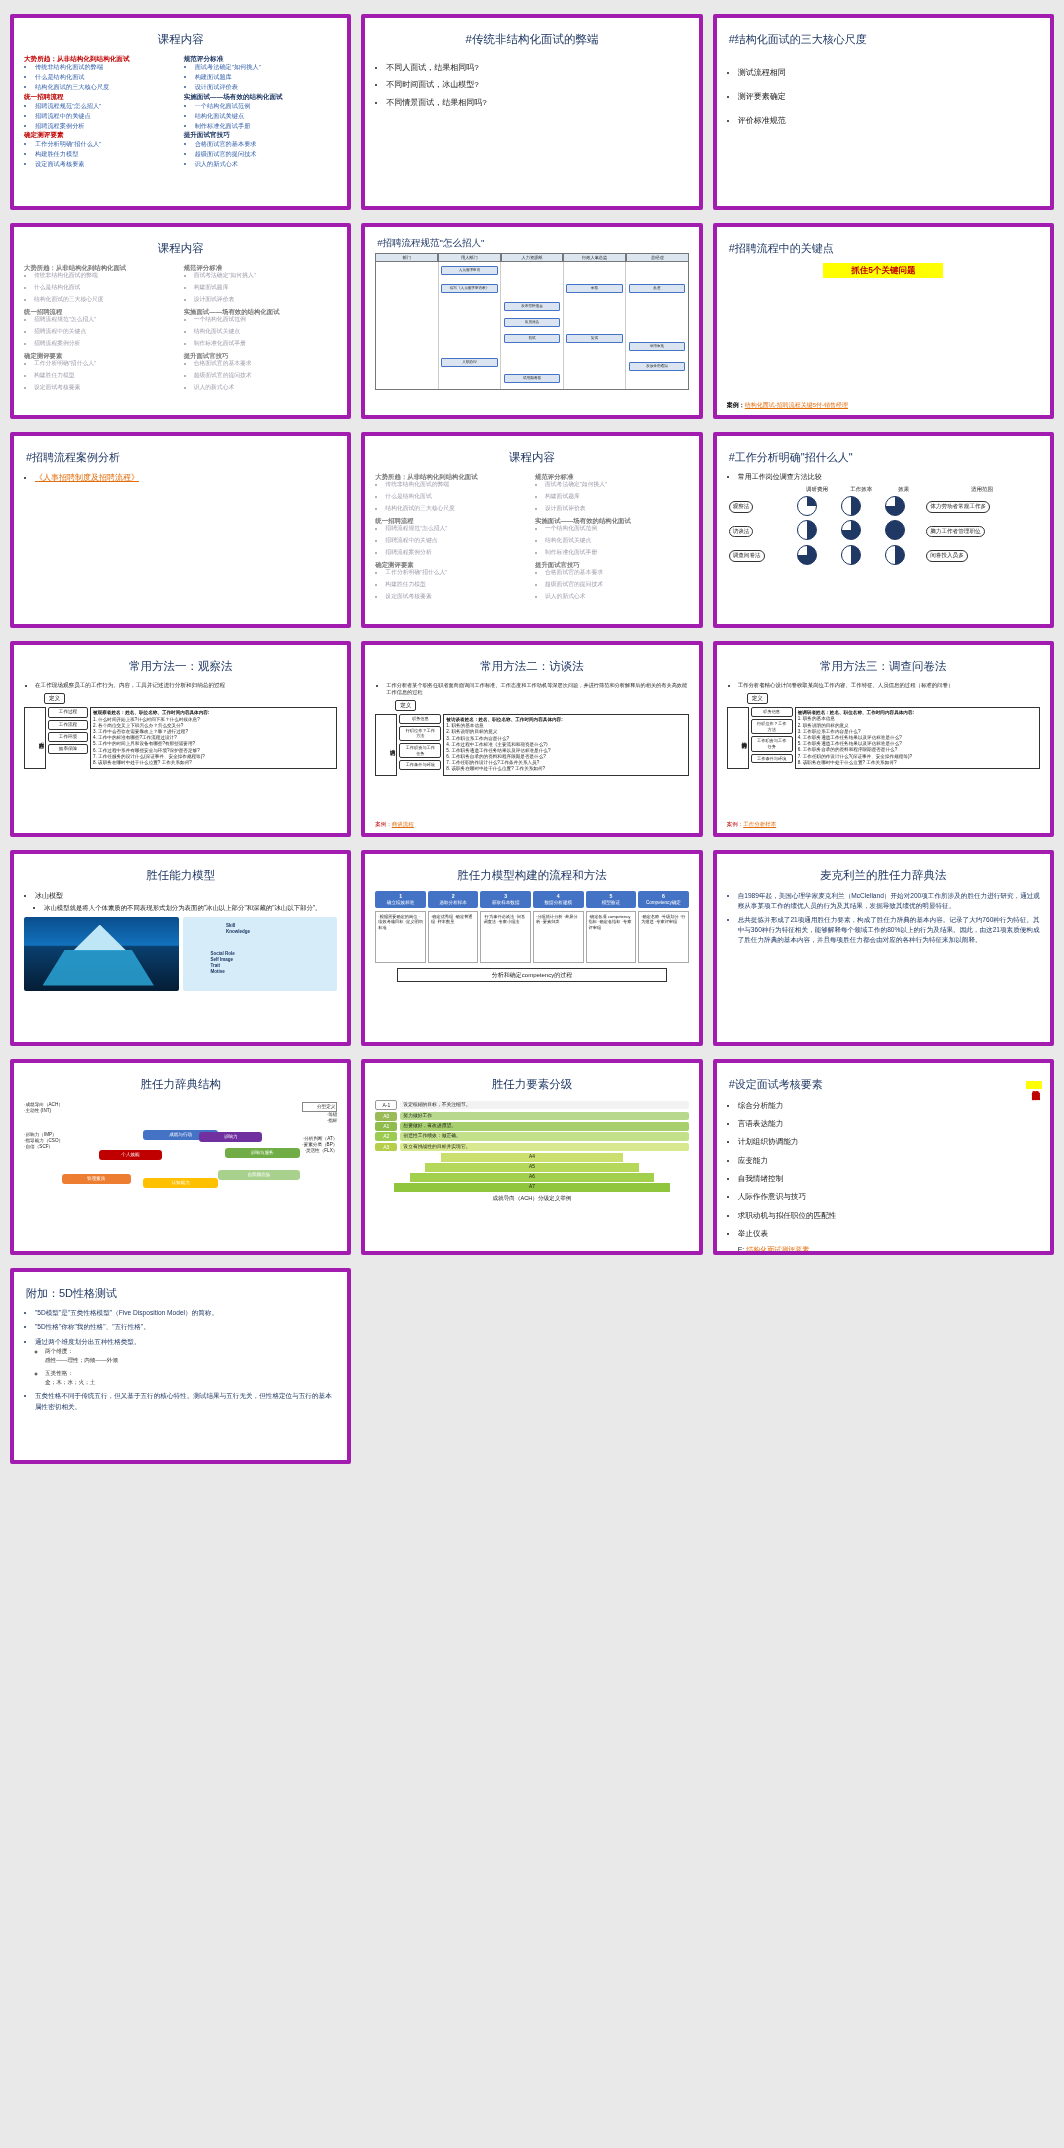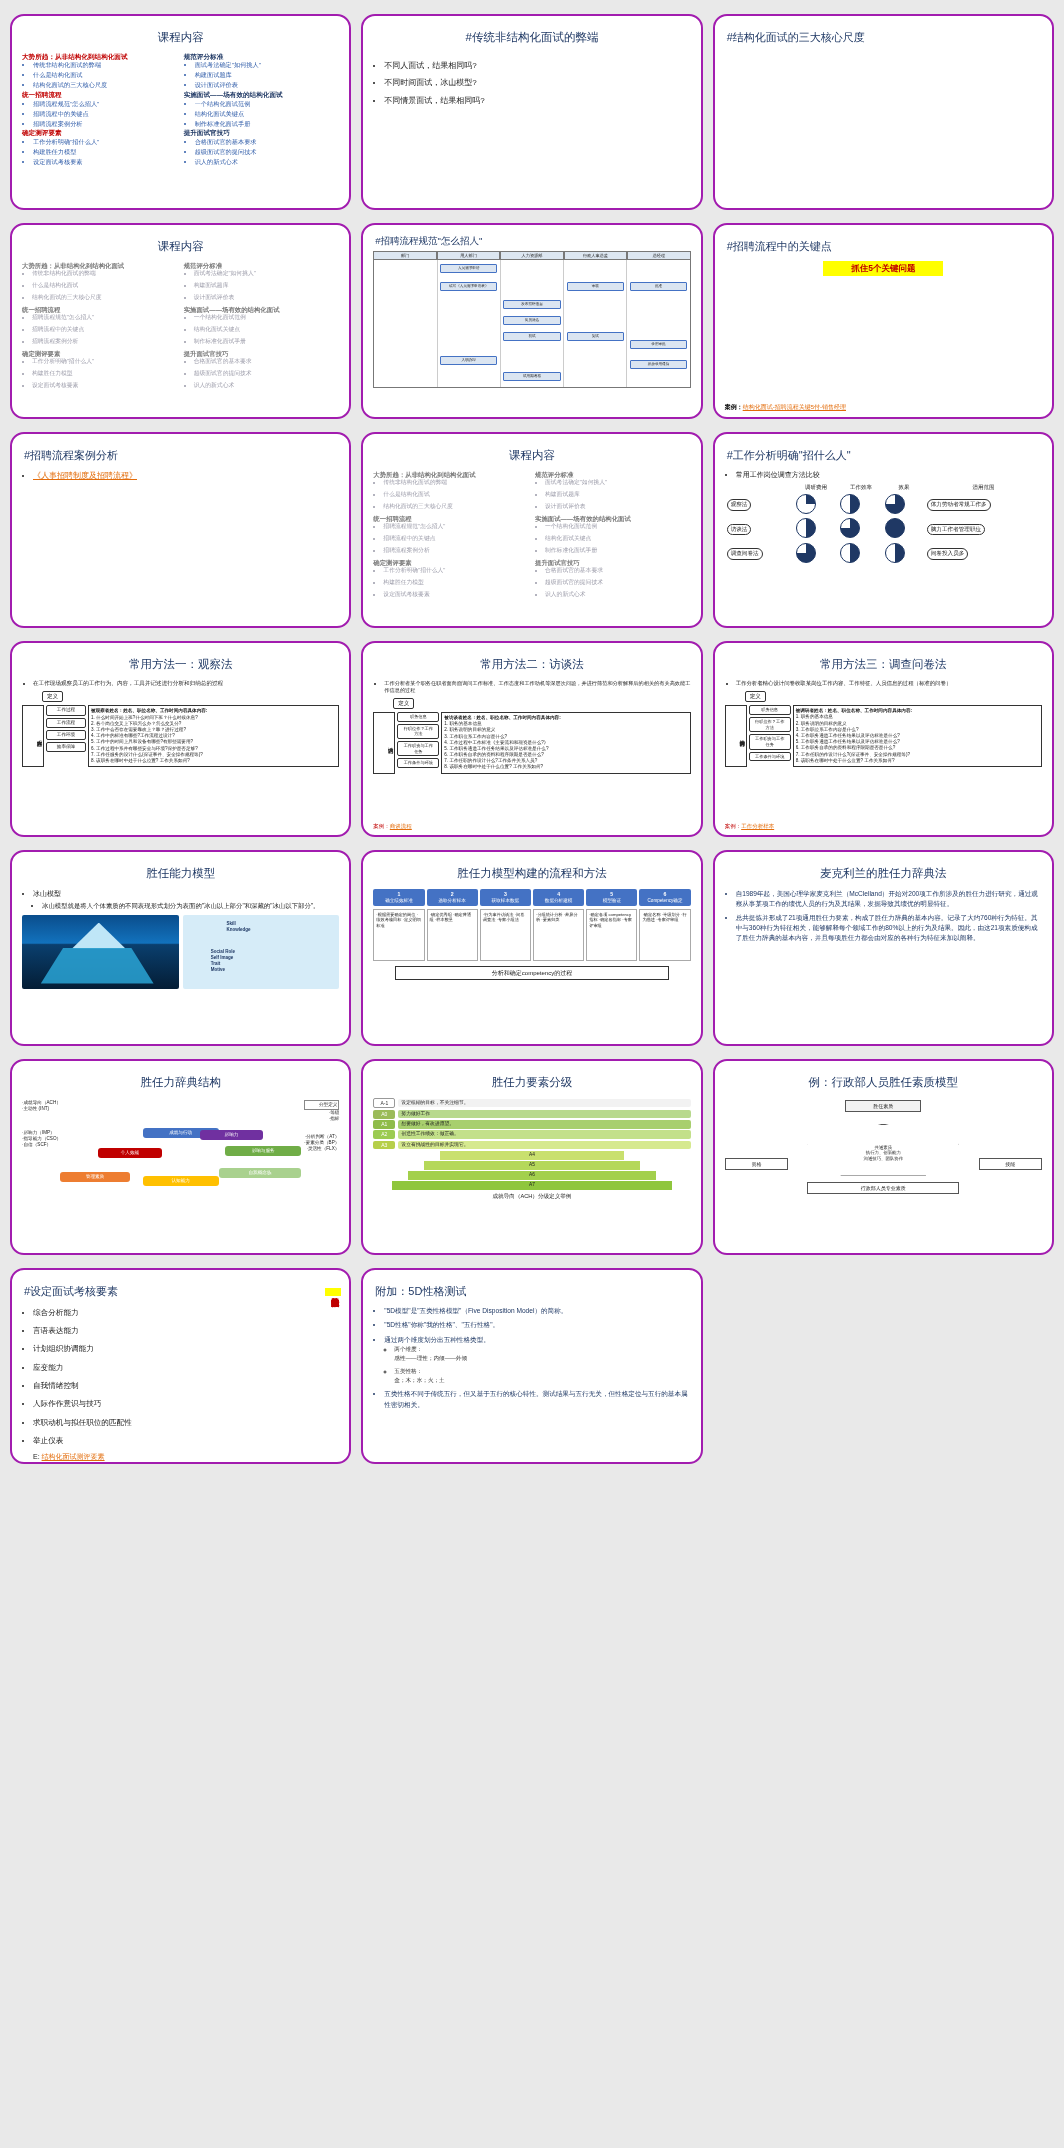--- a/index.html
+++ b/index.html
@@ -10,22 +10,22 @@
     width: 1064px;
   }
   .deck {
     display: grid;
     grid-template-columns: repeat(3, 1fr);
     gap: 13px 10px;
     padding: 14px 10px;
   }
   .slide {
     background: #fff;
-    border: 2px solid #a21caf;
-    border-radius: 14px;
+    border: 4px solid #a21caf;
+    border-radius: 2px;
     height: 196px;
     padding: 8px 10px;
     overflow: hidden;
     position: relative;
     font-size: 7px;
     line-height: 1.35;
     color: #1a1a1a;
   }
   .s-title {
     text-align: center;
@@ -177,20 +177,25 @@
     <ul class="bullets" style="margin-top:14px">
       <li>不同人面试，结果相同吗?</li>
       <li>不同时间面试，冰山模型?</li>
       <li>不同情景面试，结果相同吗?</li>
     </ul>
   </div>
 
 
   <div class="slide">
     <div class="s-title left">#结构化面试的三大核心尺度</div>
+    <ul class="bullets" style="margin-top:16px;line-height:2.4">
+      <li>测试流程相同</li>
+      <li>测评要素确定</li>
+      <li>评价标准规范</li>
+    </ul>
   </div>
 
   <div class="slide">
     <div class="s-title">课程内容</div>
     <div class="two-col">
       <div>
         <div class="gray-head">大势所趋：从非结构化到结构化面试</div>
         <ul class="gray-item" style="padding-left:10px">
           <li>传统非结构化面试的弊端</li>
           <li>什么是结构化面试</li>
@@ -586,34 +591,20 @@
       <div style="display:flex;flex-direction:column;align-items:center;gap:1.5px;margin-top:2px">
         <div style="width:58%;background:#c9e06e;font-size:4.8px;text-align:center;padding:1px">A4</div>
         <div style="width:68%;background:#b5d85a;font-size:4.8px;text-align:center;padding:1px">A5</div>
         <div style="width:78%;background:#a3d04c;font-size:4.8px;text-align:center;padding:1px">A6</div>
         <div style="width:88%;background:#8fc63d;font-size:4.8px;text-align:center;padding:1px">A7</div>
       </div>
       <div style="text-align:center;font-size:5.6px;margin-top:3px">成就导向（ACH）分级定义举例</div>
     </div>
   </div>
 
-  <div class="slide">
-    <div class="s-title">例：行政部人员胜任素质模型</div>
-    <div class="model-diag">
-      <div class="md-box" style="left:38%;top:2px;width:24%;background:#f2f2f2">胜任素质</div>
-      <div style="position:absolute;left:26%;top:26px;width:48%;height:52px;border:1px solid #555;
-                  clip-path: polygon(50% 0,100% 40%,78% 40%,78% 100%,22% 100%,22% 40%,0 40%);
-                  background:#fff;font-size:4.4px;text-align:center;padding-top:20px;white-space:pre-line">共通素质
-执行力、创新能力
-沟通技巧、团队协作</div>
-      <div class="md-box" style="left:26%;top:84px;width:48%">行政部人员专业素质</div>
-      <div class="md-box" style="left:0;top:60px;width:20%">资格</div>
-      <div class="md-box" style="right:0;top:60px;width:20%">技能</div>
-    </div>
-  </div>
 
   <div class="slide">
     <div class="s-title left">#设定面试考核要素</div>
     <ul class="bullets" style="font-size:7.6px;line-height:1.75;width:74%">
       <li>综合分析能力</li>
       <li>言语表达能力</li>
       <li>计划组织协调能力</li>
       <li>应变能力</li>
       <li>自我情绪控制</li>
       <li>人际作作意识与技巧</li>

